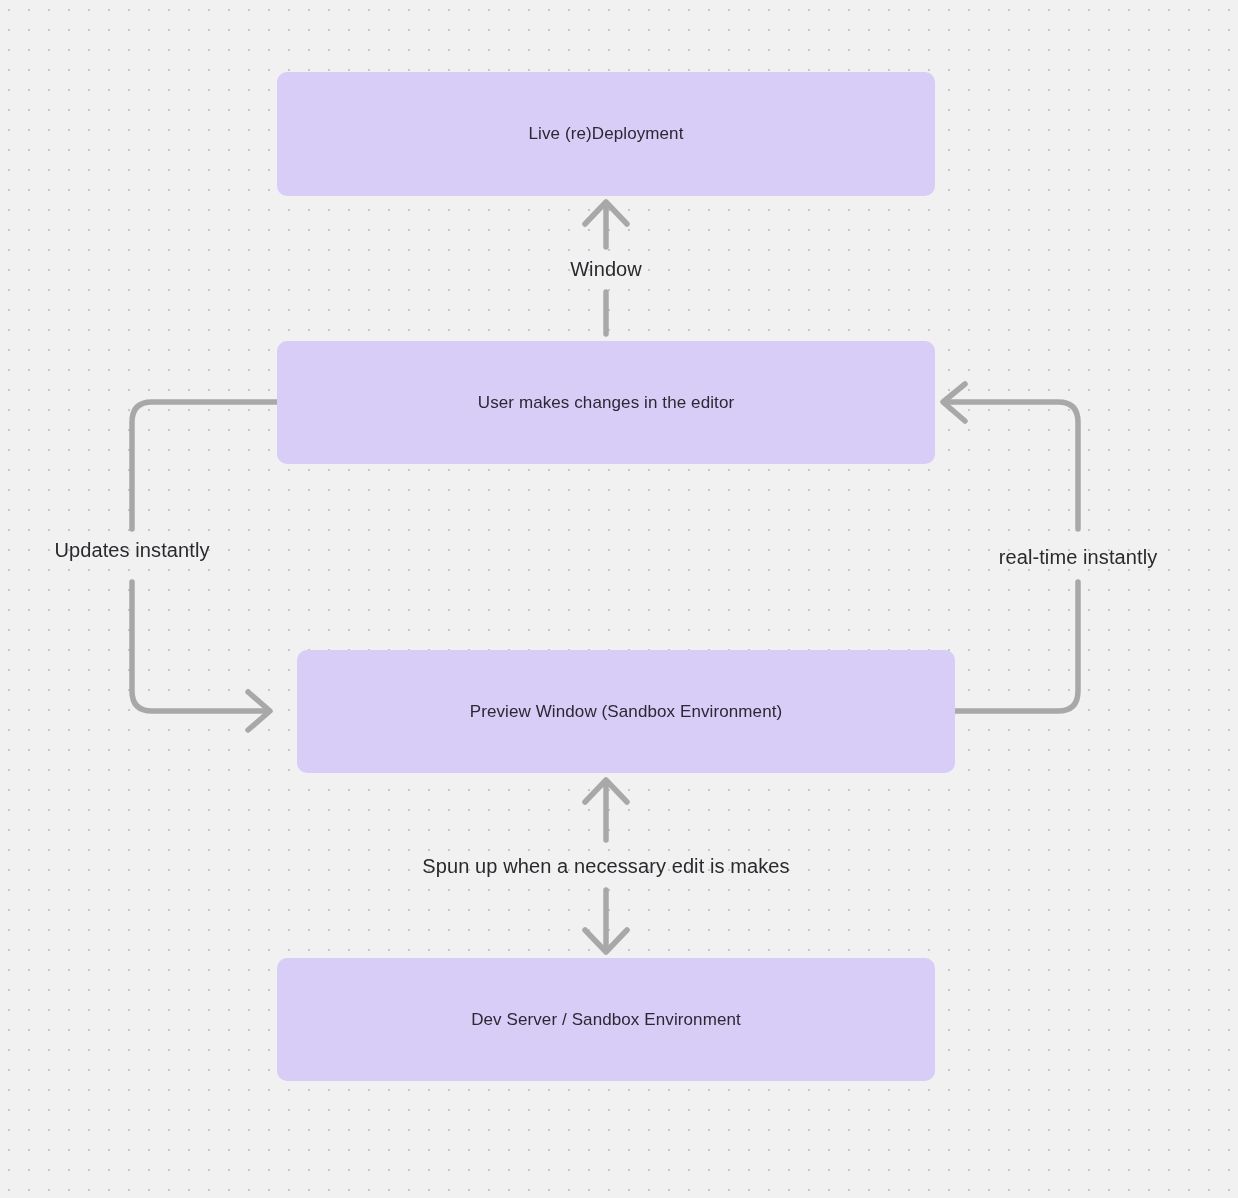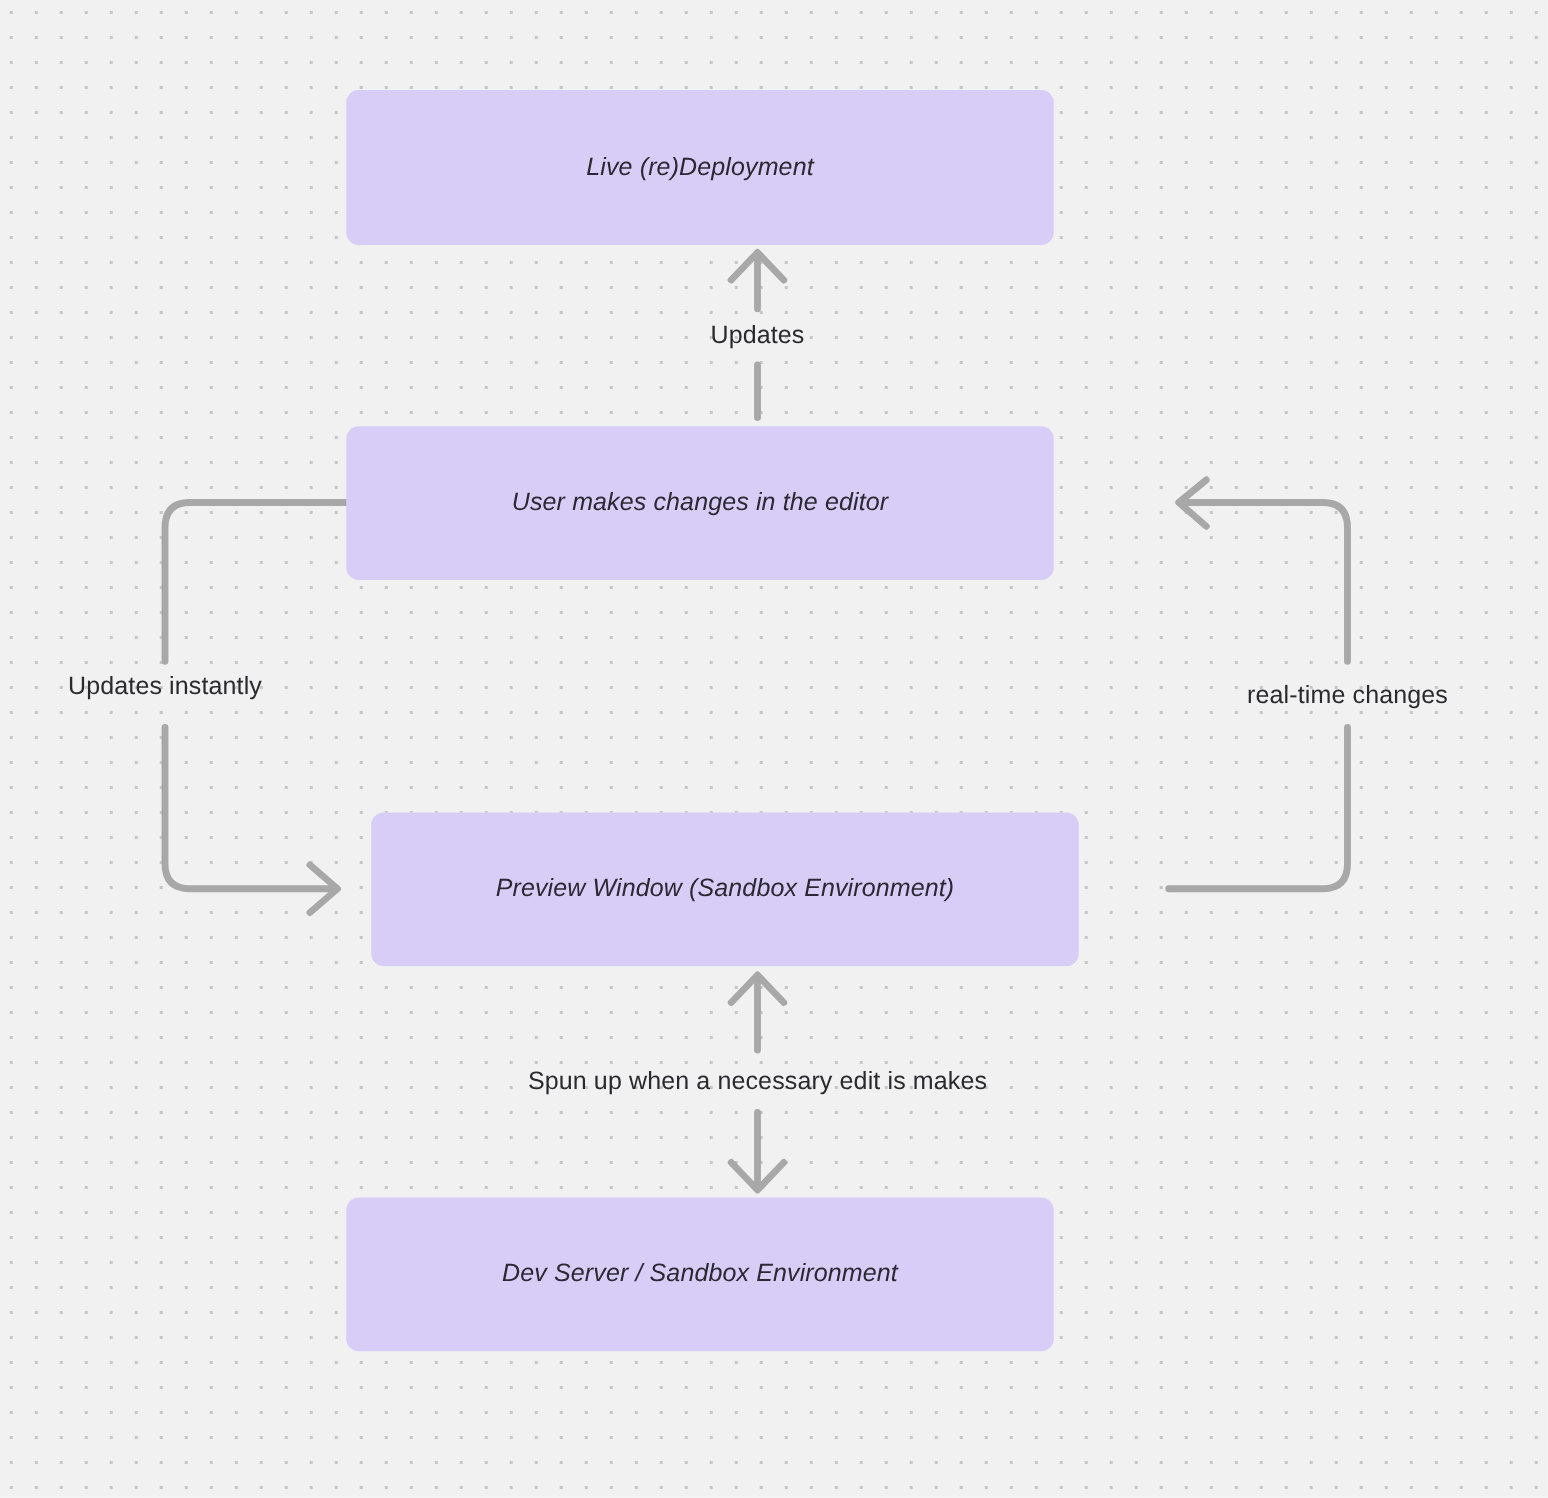--- a/index.html
+++ b/index.html
@@ -23,31 +23,30 @@
   }
   .edges-layer {
     position: absolute;
     left: 0;
     top: 0;
     pointer-events: none;
   }
   .node {
     position: absolute;
     left: 277px;
-    width: 566px;
+    width: 658px;
     background: #d8cdf7;
     border-radius: 10px;
     display: flex;
     align-items: center;
     justify-content: center;
     text-align: center;
-    font-size: 20px;
+    font-size: 17px;
     color: #2b2833;
     letter-spacing: 0.1px;
-    font-style: italic;
   }
   .node.n1 { top: 72px;  height: 124px; }
   .node.n2 { top: 341px; height: 123px; }
   .node.n3 { top: 650px; height: 123px; margin-left: 20px; }
   .node.n4 { top: 958px; height: 123px; }
   .edge-label {
     position: absolute;
     transform: translate(-50%, -50%);
     white-space: nowrap;
     font-size: 20px;
@@ -103,21 +102,21 @@
   </div>
 
   <div class="node n3">
     <span>Preview Window (Sandbox Environment)</span>
   </div>
 
   <div class="node n4">
     <span>Dev Server / Sandbox Environment</span>
   </div>
 
-  <div class="edge-label publish">Updates</div>
+  <div class="edge-label publish">Window</div>
 
   <div class="edge-label updates">Updates instantly</div>
 
-  <div class="edge-label feedback">real-time changes</div>
+  <div class="edge-label feedback">real-time instantly</div>
 
   <div class="edge-label spunup">Spun up when a necessary edit is makes</div>
 
 </div>
 
 </body></html>

